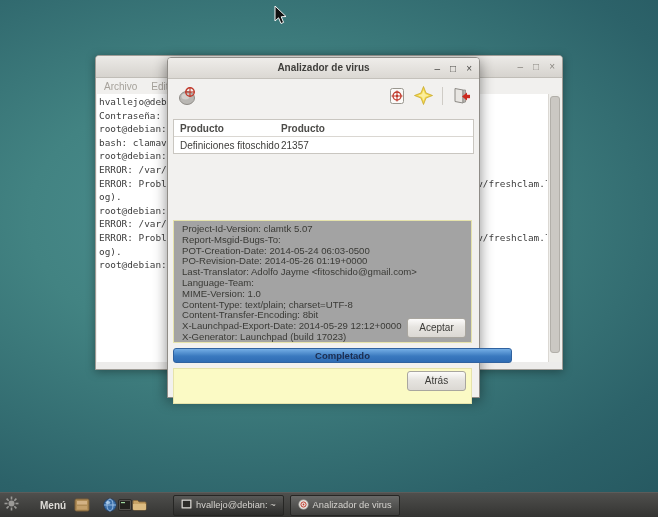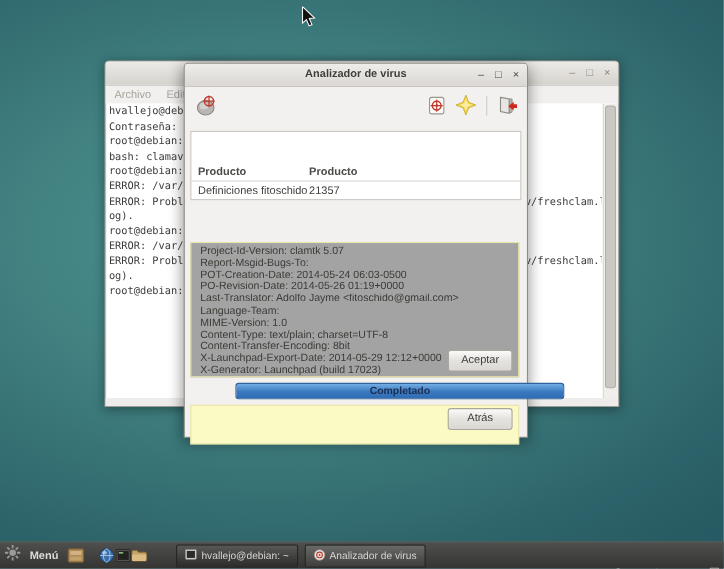--- a/index.html
+++ b/index.html
@@ -41,47 +41,47 @@
   .dlg-titlebar .winbtn{color:#4a4946;}
   .dlg-toolbar{position:absolute;left:0;right:0;top:20px;height:38px;}
   .tb-logo{position:absolute;left:9px;top:7px;width:22px;height:22px;}
   .tb-right{position:absolute;right:7px;top:8px;display:flex;align-items:center;gap:6px;}
   .tb-ico{width:21px;height:19px;display:flex;align-items:center;justify-content:center;}
   .tb-sep{width:1px;height:18px;background:#cfccc6;margin:0 2px;}
 
   .dlg-table{position:absolute;left:5px;top:61px;width:299px;background:#ffffff;
     border:1px solid #c9c6c0;font-size:10px;color:#3e3d3a;}
   .dlg-thead{display:flex;height:16px;align-items:center;border-bottom:1px solid #dad7d2;
-    font-weight:bold;color:#4c4b48;margin-top:28px;}
+    font-weight:bold;color:#4c4b48;}
   .dlg-trow{display:flex;height:16px;align-items:center;}
   .cell1{width:95px;padding-left:6px;white-space:nowrap;}
   .cell2{padding-left:6px;white-space:nowrap;}
 
   .pane-yellow{position:absolute;left:5px;top:162px;width:299px;height:123px;
     background:#a3a3a3;border:1px solid #e6e3ab;box-sizing:border-box;}
   .info-text{position:absolute;left:8px;top:3px;right:4px;
     font-size:9.6px;line-height:10.8px;color:#3a3a36;}
   .info-line{white-space:pre;overflow:hidden;}
   .gtkbtn{position:absolute;width:57px;height:18px;border:1px solid #a9a69f;border-radius:3px;
     background:linear-gradient(#fcfbfa,#e6e4e0 45%,#dbd8d3);
     font-size:10px;color:#3c3b38;text-align:center;line-height:17px;cursor:default;}
   .btn-accept{right:5px;bottom:4px;}
-  .progress{position:absolute;left:5px;top:290px;width:299px;height:15px;box-sizing:border-box;
+  .progress{position:absolute;left:5px;top:290px;width:339px;height:15px;box-sizing:border-box;
     border:1px solid #30629f;border-radius:3px;
     background:linear-gradient(#74aee5,#3a79bf 55%,#2f6cb4);
-    text-align:center;font-size:9.5px;font-weight:bold;color:#1b2d50;line-height:14px;margin-left:41px;}
+    text-align:center;font-size:9.5px;font-weight:bold;color:#1b2d50;line-height:14px;}
   .strip-yellow{position:absolute;left:5px;top:310px;width:299px;height:36px;
     background:#fbfac5;border:1px solid #e6e3ab;box-sizing:border-box;}
   .btn-back{right:5px;top:2px;}
 
   
   .taskbar{position:absolute;left:0;right:0;bottom:0;height:24px;z-index:15;
     background:linear-gradient(#4f4f4d,#343432);border-top:1px solid #5c5c5a;
     display:flex;align-items:center;}
-  .tb-menu{display:flex;align-items:center;gap:8px;padding:0 6px 0 4px;height:100%;}
+  .tb-menu{display:flex;align-items:center;gap:21px;padding:0 6px 0 4px;height:100%;}
   .menu-label{font-size:10px;font-weight:bold;color:#dedcd8;}
   .launcher{display:flex;align-items:center;justify-content:center;width:15px;height:100%;}
   .winlist{display:flex;gap:6px;margin-left:26px;height:100%;align-items:center;}
   .task-btn{display:flex;align-items:center;gap:4px;height:19px;padding:0 7px;
     border:1px solid #262624;border-radius:2px;background:linear-gradient(rgba(255,255,255,.07),rgba(0,0,0,.18));
     font-size:9.3px;color:#d5d3cf;white-space:nowrap;cursor:default;}
   .task-btn.active{background:linear-gradient(rgba(255,255,255,.16),rgba(255,255,255,.04));}
   .tray{position:absolute;right:4px;top:18px;height:24px;display:flex;align-items:center;gap:7px;}
   .clock{font-size:9.5px;font-weight:bold;color:#e5e3e0;}
 

